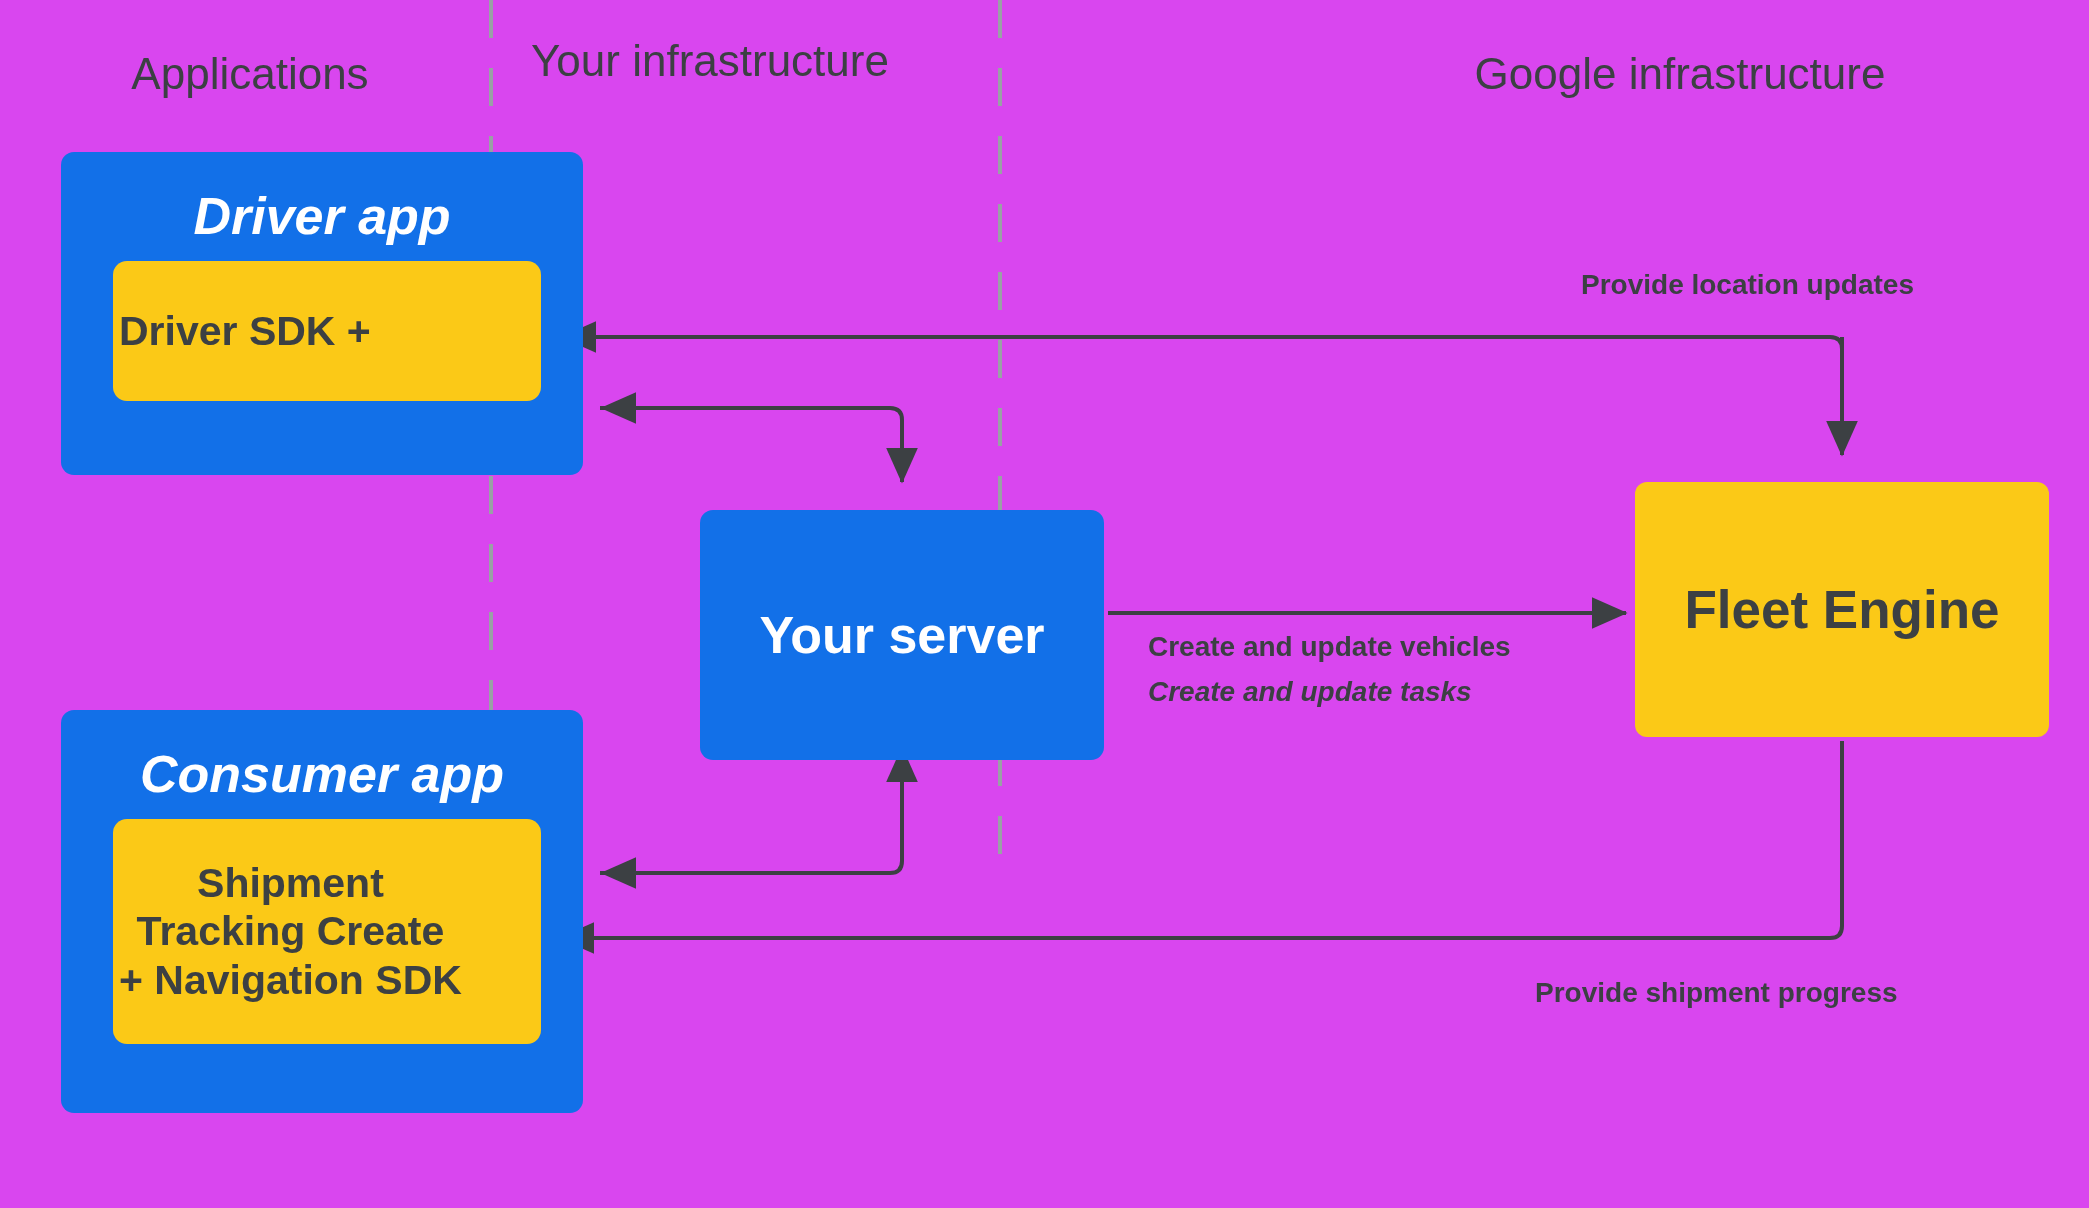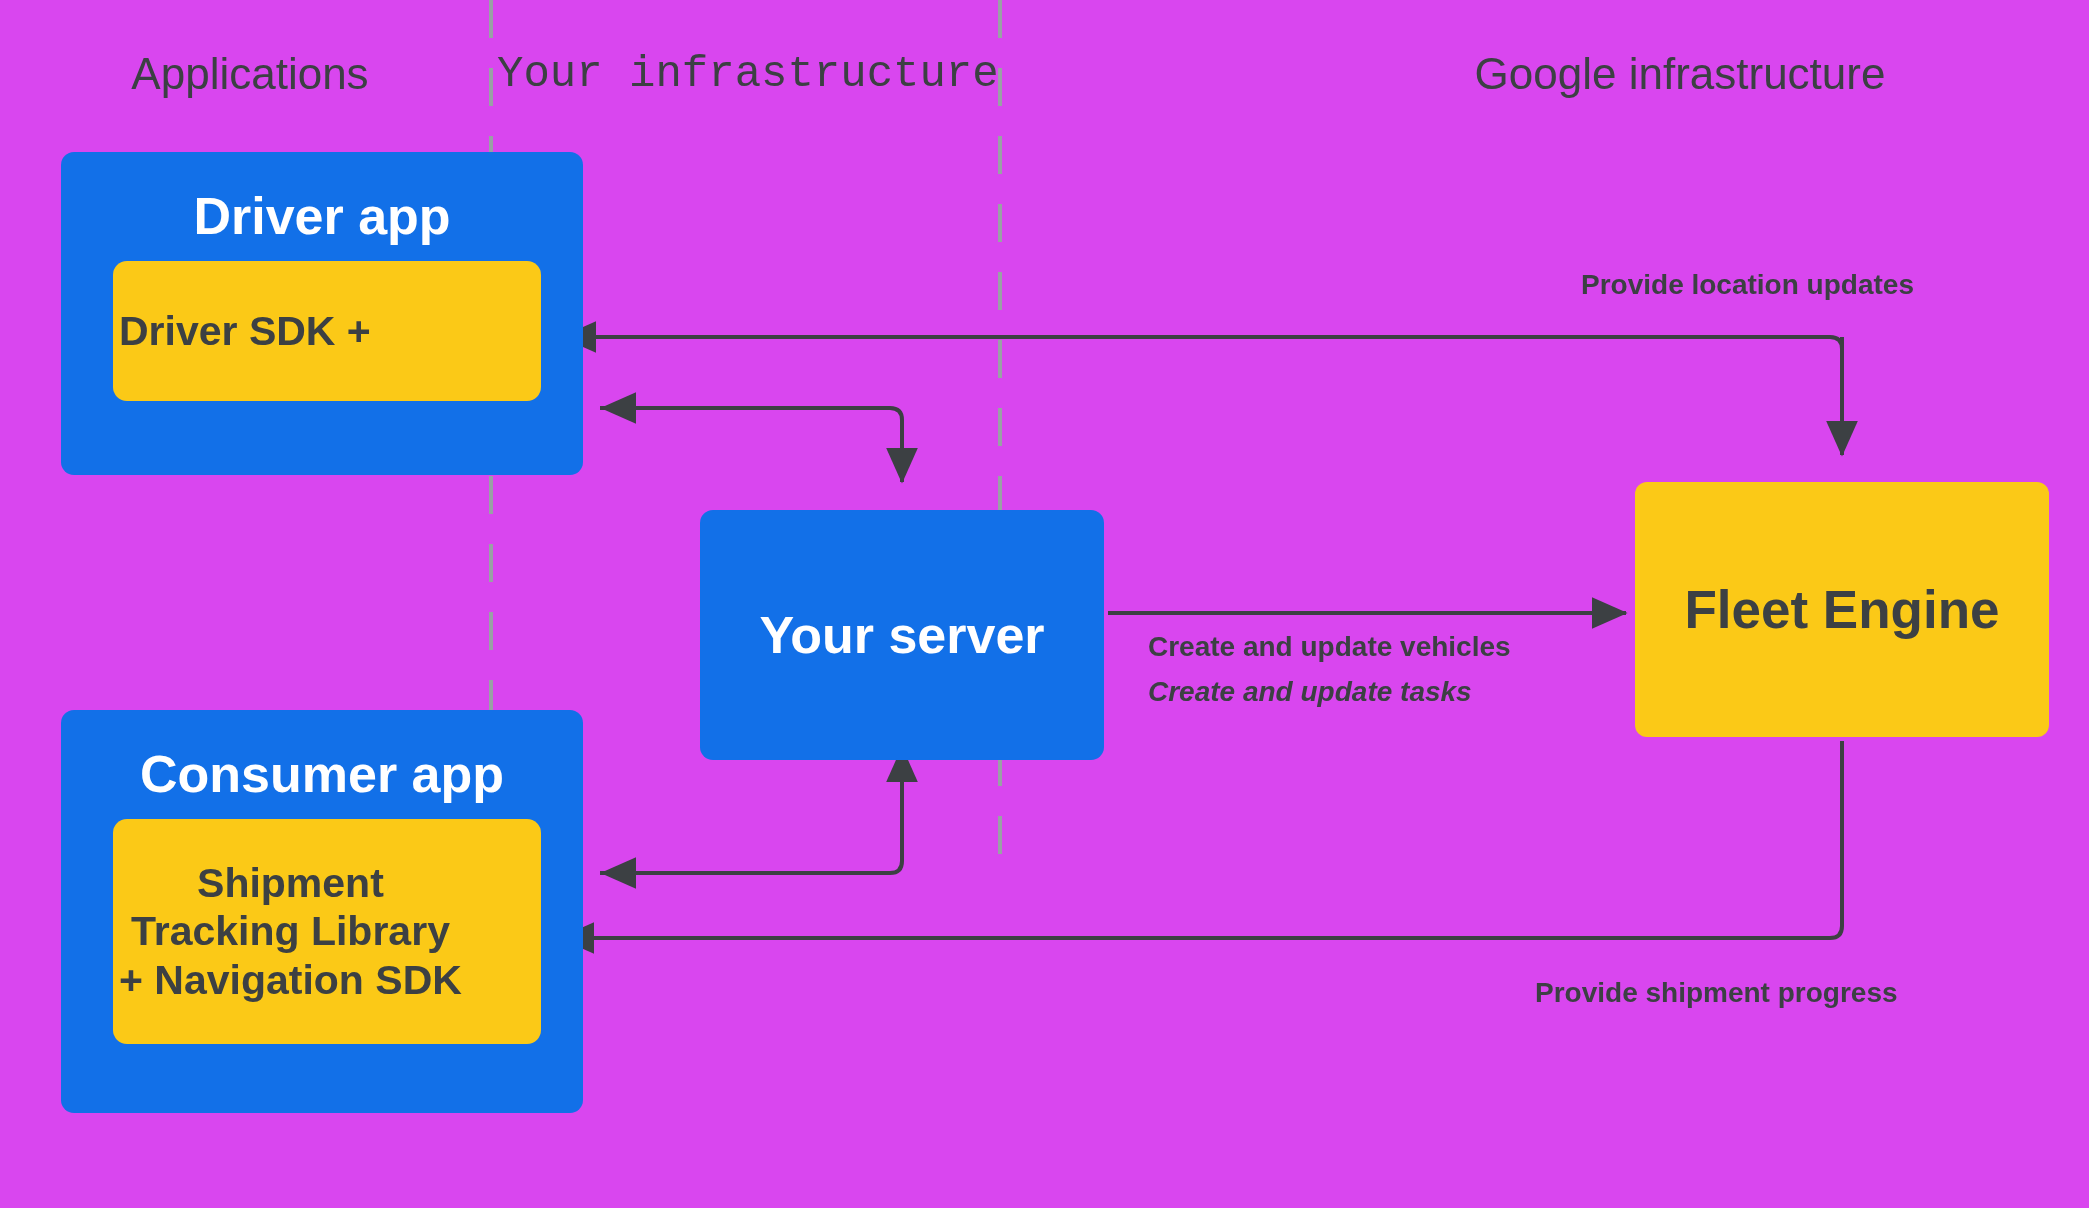--- a/index.html
+++ b/index.html
@@ -31,21 +31,21 @@
     position: absolute;
     font-size: 44px;
     font-weight: 400;
     color: #3c4043;
     letter-spacing: 0px;
     white-space: nowrap;
     text-align: center;
     line-height: 1;
   }
   #hdr-applications  { left: 61px;   top: 52px; width: 378px; }
-  #hdr-your-infra    { left: 497px;  top: 52px; width: 426px; font-family: Liberation Mono, monospace; }
+  #hdr-your-infra    { left: 497px;  top: 39px; width: 426px; }
   #hdr-google-infra  { left: 1330px; top: 52px; width: 700px; }
 
   
   .app-box {
     position: absolute;
     background: #1270E8;
     border-radius: 13px;
     box-sizing: border-box;
   }
   #driver-app   { left: 61px; top: 152px;  width: 522px; height: 323px; }
@@ -54,20 +54,21 @@
   .app-title {
     position: absolute;
     left: 0;
     width: 100%;
     text-align: center;
     color: #ffffff;
     font-weight: bold;
     font-size: 52px;
     line-height: 1;
     white-space: nowrap;
+    font-style: italic;
   }
   #driver-app .app-title   { top: 38px; }
   #consumer-app .app-title { top: 38px; }
 
   
   .sdk-box {
     position: absolute;
     background: #FBC917;
     border-radius: 14px;
     color: #3c4043;
@@ -185,21 +186,21 @@
         <span>Driver SDK +</span><br>
       </span>
     </div>
   </div>
 
   <div class="app-box" id="consumer-app">
     <div class="app-title">Consumer app</div>
     <div class="sdk-box" id="consumer-sdk">
       <span>
         <span>Shipment</span><br>
-        <span>Tracking Library</span><br>
+        <span>Tracking Create</span><br>
         <span>+ Navigation SDK</span>
       </span>
     </div>
   </div>
 
   <div id="your-server">
     <span>Your server</span>
   </div>
 
   <div id="fleet-engine">

